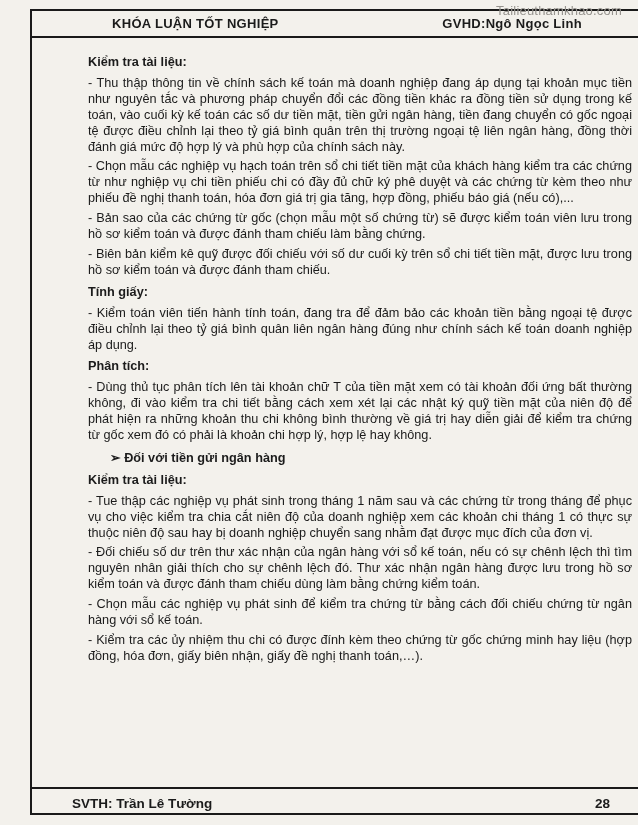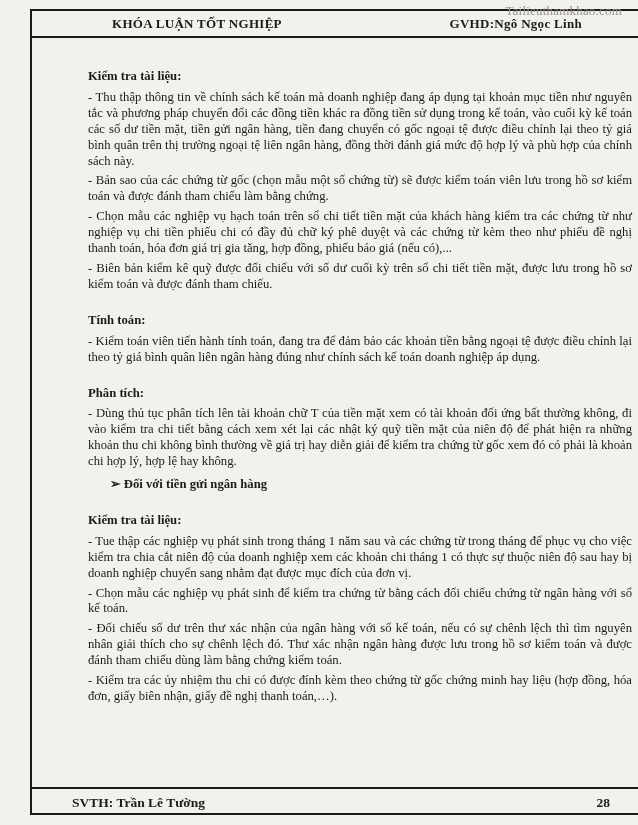--- a/index.html
+++ b/index.html
@@ -5,21 +5,21 @@
   html, body {
     margin: 0;
     padding: 0;
     background: #e8e6e1;
   }
   .page {
     position: relative;
     width: 638px;
     height: 825px;
     background: #f3f1ec;
-    font-family: Liberation Serif, serif;
+    font-family: Liberation Sans, sans-serif;
     color: #1b1b1b;
     overflow: hidden;
   }
   .watermark {
     position: absolute;
     top: 3px;
     right: 16px;
     font-size: 13px;
     color: #96938e;
     letter-spacing: 0.2px;
@@ -56,21 +56,21 @@
     right: 28px;
     top: 38px;
     bottom: 30px;
     font-size: 12.7px;
     line-height: 15.9px;
     text-align: justify;
   }
   .para { margin: 0 0 4px 0; }
   .para.heading {
     font-weight: bold;
-    margin-top: 20px;
+    margin-top: 6px;
     margin-bottom: 5px;
     text-align: left;
   }
   .para.arrow-heading {
     font-weight: bold;
     padding-left: 22px;
     margin-top: 7px;
     margin-bottom: 5px;
     text-align: left;
   }
@@ -100,32 +100,32 @@
   <div class="frame">
 
     <div class="header-bar">
       <span>KHÓA LUẬN TỐT NGHIỆP</span>
       <span>GVHD:Ngô Ngọc Linh</span>
     </div>
 
     <div class="body-text">
       <p class="para heading">Kiểm tra tài liệu:</p>
       <p class="para">- Thu thập thông tin về chính sách kế toán mà doanh nghiệp đang áp dụng tại khoản mục tiền như nguyên tắc và phương pháp chuyển đổi các đồng tiền khác ra đồng tiền sử dụng trong kế toán, vào cuối kỳ kế toán các số dư tiền mặt, tiền gửi ngân hàng, tiền đang chuyển có gốc ngoại tệ được điều chỉnh lại theo tỷ giá bình quân trên thị trường ngoại tệ liên ngân hàng, đồng thời đánh giá mức độ hợp lý và phù hợp của chính sách này.</p>
+      <p class="para">- Chọn mẫu các nghiệp vụ hạch toán trên sổ chi tiết tiền mặt của khách hàng kiểm tra các chứng từ như nghiệp vụ chi tiền phiếu chi có đầy đủ chữ ký phê duyệt và các chứng từ kèm theo như phiếu đề nghị thanh toán, hóa đơn giá trị gia tăng, hợp đồng, phiếu báo giá (nếu có),...</p>
       <p class="para">- Bản sao của các chứng từ gốc (chọn mẫu một số chứng từ) sẽ được kiểm toán viên lưu trong hồ sơ kiểm toán và được đánh tham chiếu làm bằng chứng.</p>
-      <p class="para">- Chọn mẫu các nghiệp vụ hạch toán trên sổ chi tiết tiền mặt của khách hàng kiểm tra các chứng từ như nghiệp vụ chi tiền phiếu chi có đầy đủ chữ ký phê duyệt và các chứng từ kèm theo như phiếu đề nghị thanh toán, hóa đơn giá trị gia tăng, hợp đồng, phiếu báo giá (nếu có),...</p>
       <p class="para">- Biên bản kiểm kê quỹ được đối chiếu với số dư cuối kỳ trên sổ chi tiết tiền mặt, được lưu trong hồ sơ kiểm toán và được đánh tham chiếu.</p>
-      <p class="para heading">Tính toán:</p>
+      <p class="para heading">Tính giấy:</p>
       <p class="para">- Kiểm toán viên tiến hành tính toán, đang tra để đảm bảo các khoản tiền bằng ngoại tệ được điều chỉnh lại theo tỷ giá bình quân liên ngân hàng đúng như chính sách kế toán doanh nghiệp áp dụng.</p>
       <p class="para heading">Phân tích:</p>
       <p class="para">- Dùng thủ tục phân tích lên tài khoản chữ T của tiền mặt xem có tài khoản đối ứng bất thường không, đi vào kiểm tra chi tiết bằng cách xem xét lại các nhật ký quỹ tiền mặt của niên độ để phát hiện ra những khoản thu chi không bình thường về giá trị hay diễn giải để kiểm tra chứng từ gốc xem đó có phải là khoản chi hợp lý, hợp lệ hay không.</p>
       <p class="para arrow-heading">➢  Đối với tiền gửi ngân hàng</p>
       <p class="para heading">Kiểm tra tài liệu:</p>
       <p class="para">- Tue thập các nghiệp vụ phát sinh trong tháng 1 năm sau và các chứng từ trong tháng để phục vụ cho việc kiểm tra chia cắt niên độ của doanh nghiệp xem các khoản chi tháng 1 có thực sự thuộc niên độ sau hay bị doanh nghiệp chuyển sang nhằm đạt được mục đích của đơn vị.</p>
+      <p class="para">- Đối chiếu số dư trên thư xác nhận của ngân hàng với sổ kế toán, nếu có sự chênh lệch thì tìm nguyên nhân giải thích cho sự chênh lệch đó. Thư xác nhận ngân hàng được lưu trong hồ sơ kiểm toán và được đánh tham chiếu dùng làm bằng chứng kiểm toán.</p>
       <p class="para">- Chọn mẫu các nghiệp vụ phát sinh để kiểm tra chứng từ bằng cách đối chiếu chứng từ ngân hàng với sổ kế toán.</p>
-      <p class="para">- Đối chiếu số dư trên thư xác nhận của ngân hàng với sổ kế toán, nếu có sự chênh lệch thì tìm nguyên nhân giải thích cho sự chênh lệch đó. Thư xác nhận ngân hàng được lưu trong hồ sơ kiểm toán và được đánh tham chiếu dùng làm bằng chứng kiểm toán.</p>
       <p class="para">- Kiểm tra các ủy nhiệm thu chi có được đính kèm theo chứng từ gốc chứng minh hay liệu (hợp đồng, hóa đơn, giấy biên nhận, giấy đề nghị thanh toán,…).</p>
     </div>
 
     <div class="footer-bar">
       <span>SVTH: Trần Lê Tường</span>
       <span>28</span>
     </div>
 
   </div>
 </div>

